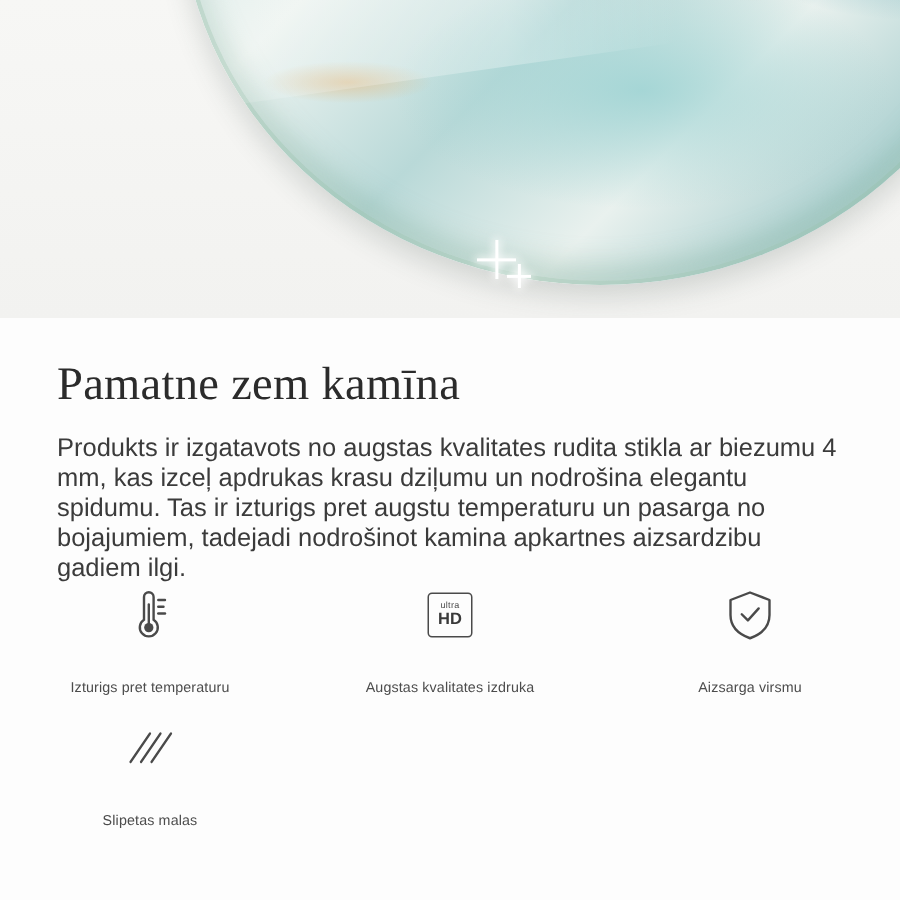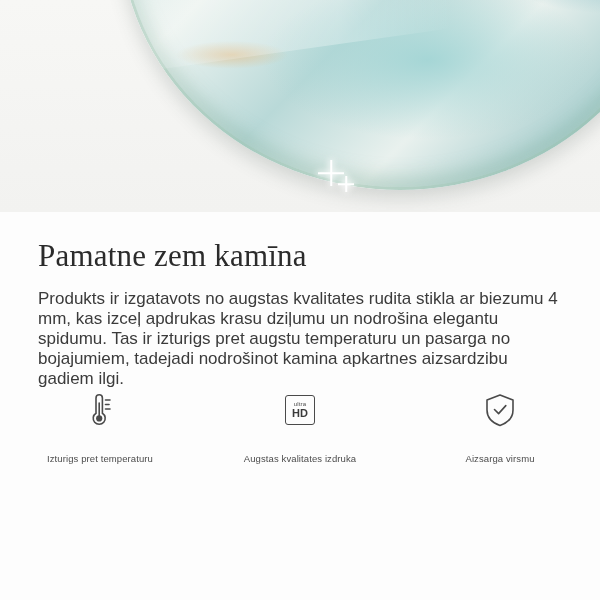--- a/index.html
+++ b/index.html
@@ -220,16 +220,26 @@
       <div class="glyph">
         <svg width="32" height="36" viewBox="0 0 32 36" fill="none" stroke="#4a4a4a" stroke-width="1.6" stroke-linecap="round" stroke-linejoin="round">
           <path d="M16 3 L29 8 V18 C29 26 23 31 16 33.5 C9 31 3 26 3 18 V8 Z"></path>
           <path d="M10.5 17.5 L14.6 21.6 L21.8 13.6"></path>
         </svg>
       </div>
       <div class="caption">Aizsarga virsmu</div>
     </div>
 
 
+    <div class="feature">
+      <div class="glyph">
+        <svg width="34" height="30" viewBox="0 0 34 30" fill="none" stroke="#4a4a4a" stroke-width="1.5" stroke-linecap="round">
+          <line x1="4" y1="24" x2="17" y2="5"></line>
+          <line x1="11" y1="24" x2="24" y2="5"></line>
+          <line x1="18" y1="24" x2="31" y2="5"></line>
+        </svg>
+      </div>
+      <div class="caption">Slipetas malas</div>
+    </div>
 
 
   </div>
 </div>
 
 </body></html>

